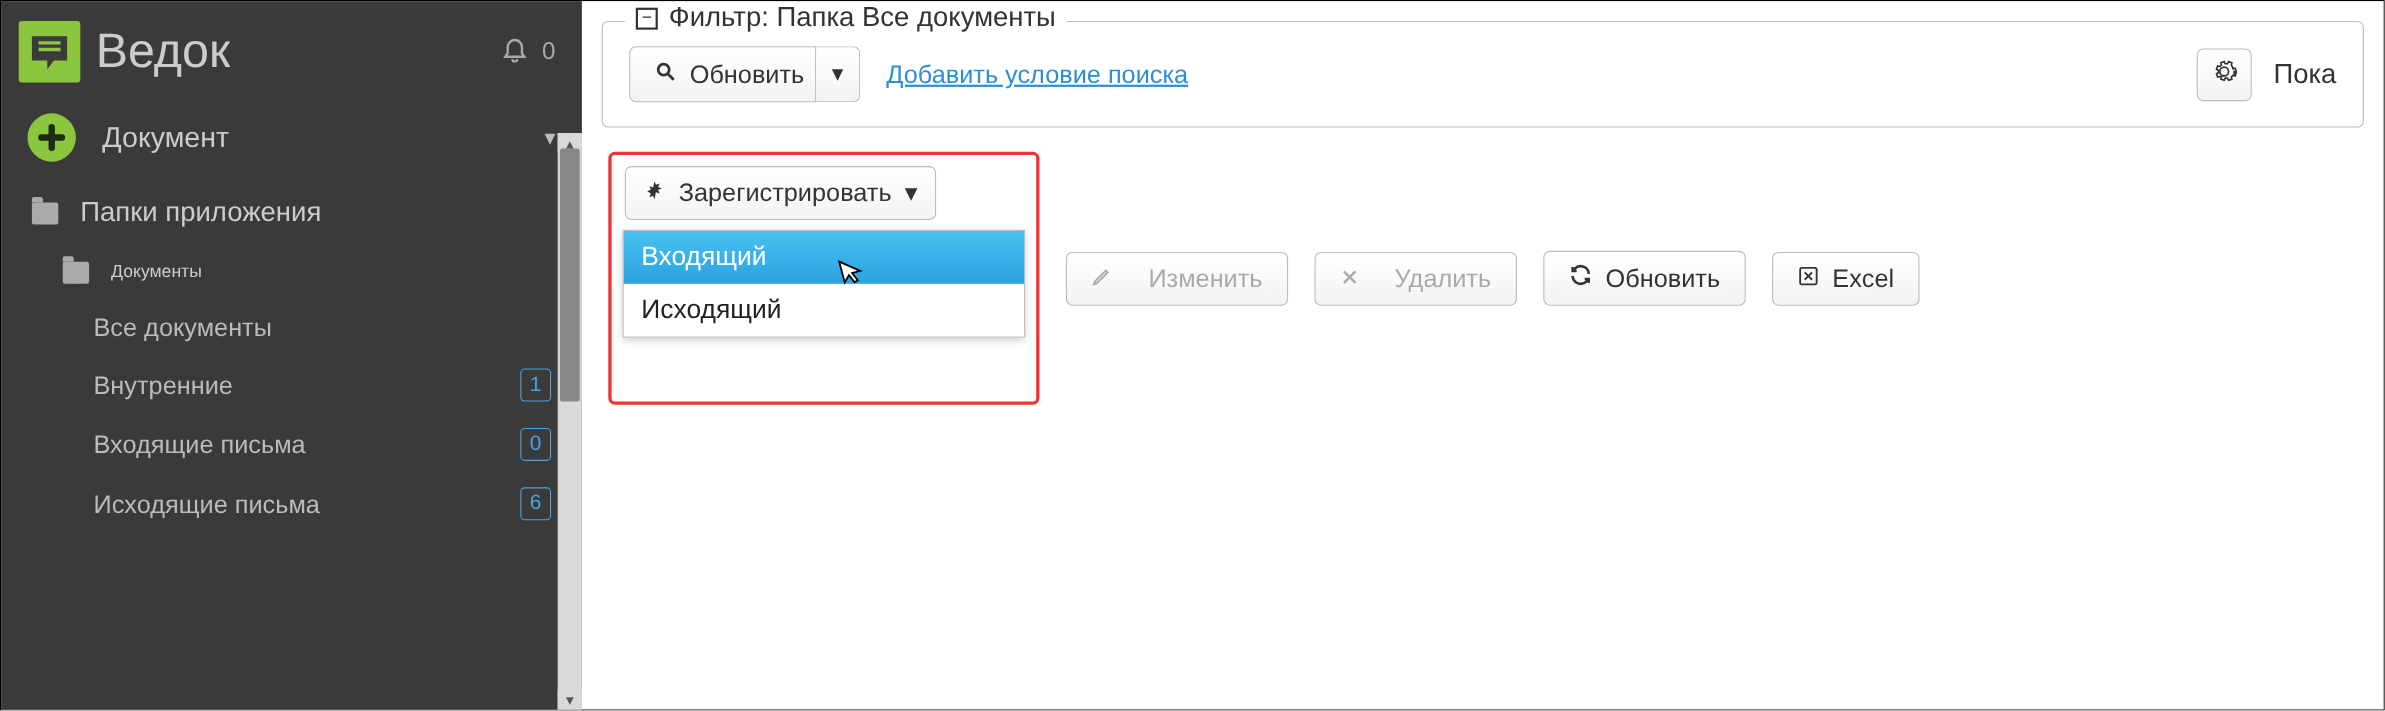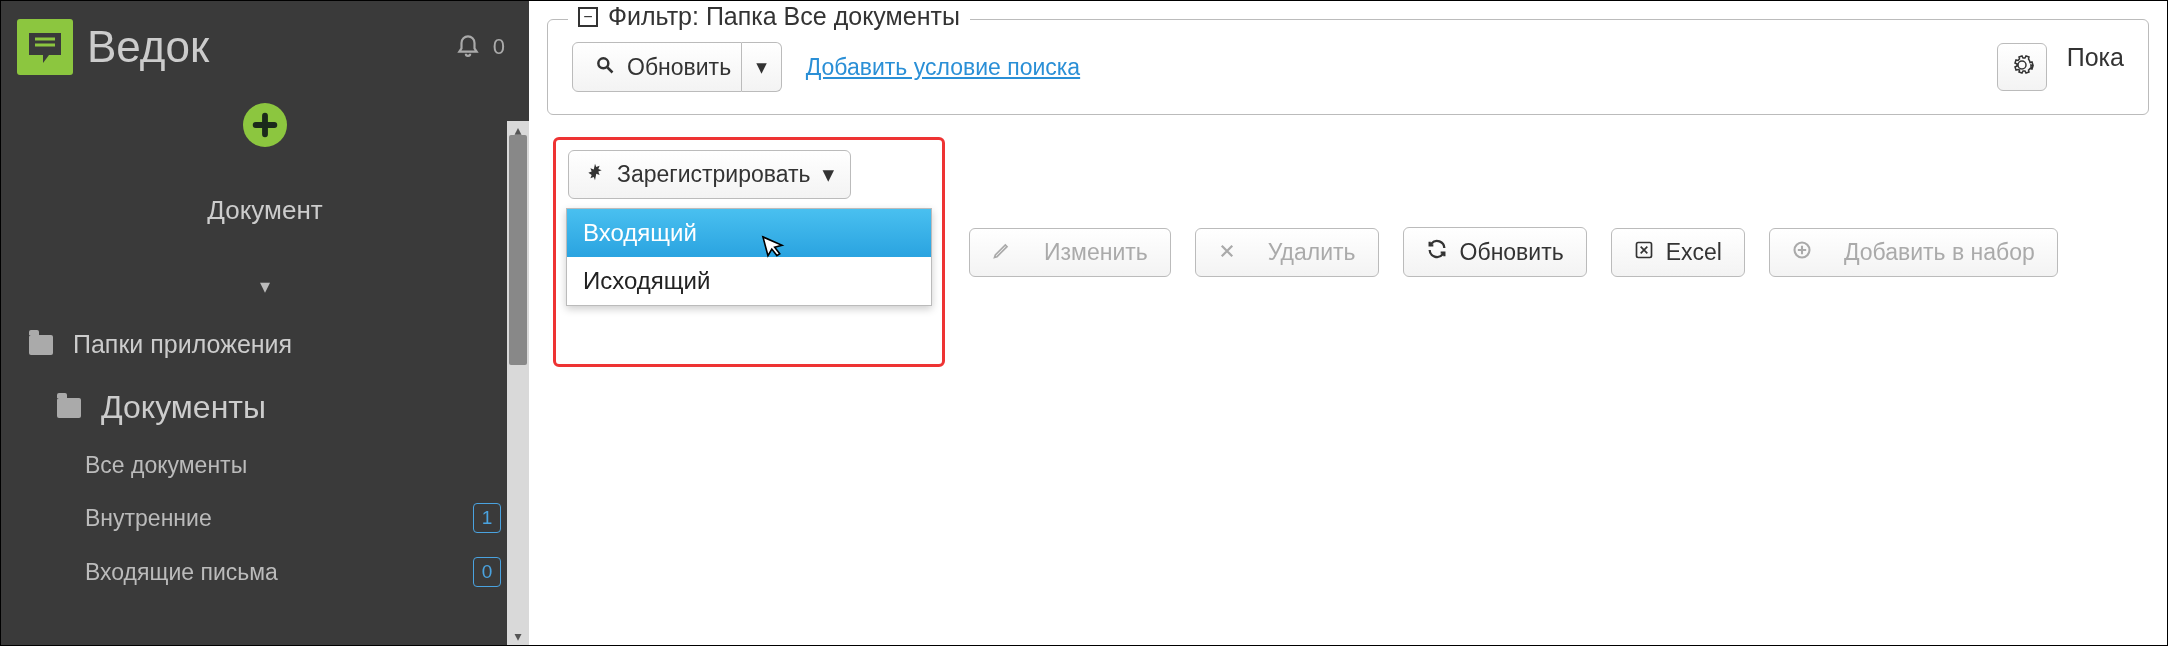--- a/index.html
+++ b/index.html
@@ -7,27 +7,27 @@
   .app { display: flex; width: 100%; height: 100%; border: 1px solid #000; }
 
   
   .sidebar { width: 528px; background: #3a3a3a; color: #ddd; display: flex; flex-direction: column; position: relative; }
   .brand { display: flex; align-items: center; gap: 14px; padding: 18px 24px 12px 16px; }
   .brand-logo { width: 56px; height: 56px; background: #8cc63f; border-radius: 3px; display: flex; align-items: center; justify-content: center; }
   .brand-logo svg { width: 40px; height: 40px; }
   .brand-name { font-size: 44px; color: #ccc; font-weight: 500; }
   .brand-bell { margin-left: auto; display: flex; align-items: center; gap: 12px; color: #aaa; font-size: 22px; }
 
-  .new-doc { display: flex; align-items: center; gap: 48px; padding: 16px 24px; flex-direction: column; }
+  .new-doc { display: flex; align-items: center; gap: 24px; padding: 16px 24px; }
   .plus-btn { width: 44px; height: 44px; border-radius: 50%; background: #8cc63f; display: flex; align-items: center; justify-content: center; color: #1b2a1b; font-size: 34px; font-weight: bold; }
   .new-doc-label { font-size: 26px; color: #ccc; flex: 1; }
   .chev { color: #bbb; font-size: 20px; }
 
   .nav-group { display: flex; align-items: center; gap: 20px; padding: 16px 28px; font-size: 25px; color: #ccc; }
-  .nav-sub   { display: flex; align-items: center; gap: 20px; padding: 14px 28px 14px 56px; font-size: 32px; color: #ccc; }
+  .nav-sub   { display: flex; align-items: center; gap: 20px; padding: 14px 28px 14px 56px; font-size: 16px; color: #ccc; }
   .nav-leaf  { display: flex; align-items: center; gap: 20px; padding: 12px 28px 12px 84px; font-size: 23px; color: #bbb; }
   .badge { margin-left: auto; min-width: 28px; height: 30px; border-radius: 4px; background: transparent; border: 1px solid #4aa3e0; color: #4aa3e0; font-size: 19px; display: flex; align-items: center; justify-content: center; padding: 0 6px; }
 
   .folder-ico { width: 24px; height: 20px; background: #aaa; border-radius: 2px; position: relative; }
   .folder-ico::before { content: ""; position: absolute; top: -5px; left: 0; width: 10px; height: 5px; background: #aaa; border-radius: 2px 2px 0 0; }
 
   .scroll-track { position: absolute; right: 0; top: 120px; bottom: 0; width: 22px; background: #d9d9d9; }
   .scroll-thumb { position: absolute; left: 2px; right: 2px; top: 14px; height: 230px; background: #888; border-radius: 2px; }
   .scroll-arrow { position: absolute; left: 0; right: 0; height: 18px; background: #d9d9d9; display:flex; align-items:center; justify-content:center; color:#555; font-size:14px;}
   .scroll-arrow.up { top: 0; }
@@ -138,20 +138,24 @@
     <div class="nav-leaf">
       <span>Все документы</span>
     </div>
     <div class="nav-leaf">
       <span>Внутренние</span>
       <span class="badge">1</span>
     </div>
     <div class="nav-leaf">
       <span>Входящие письма</span>
       <span class="badge">0</span>
+    </div>
+    <div class="nav-leaf">
+      <span>Исходящие письма</span>
+      <span class="badge">6</span>
     </div>
 
     <div class="scroll-track">
       <div class="scroll-arrow up">▴</div>
       <div class="scroll-thumb"></div>
       <div class="scroll-arrow down">▾</div>
     </div>
   </aside>
 
   <section class="main">
@@ -171,21 +175,21 @@
                 <path d="M15 15l6 6"></path>
               </svg>
           </span>
           <span>Обновить</span>
         </button>
         <span class="split-caret">▾</span>
       </div>
 
       <a class="link" href="#">Добавить условие поиска</a>
 
-      <div style="margin-left:auto; display:flex; gap:20px;padding-left:28px;">
+      <div style="margin-left:auto; display:flex; align-items:center; gap:20px;padding-left:28px;">
         <span class="gear-box">
           <span>
             <svg width="24" height="24" viewBox="0 0 24 24" fill="#333">
                 <path d="M12 8a4 4 0 100 8 4 4 0 000-8zm9 4l2 1-1 3-2-.5a8 8 0 01-1.5 1.5l.5 2-3 1-1-2a8 8 0 01-2 0l-1 2-3-1 .5-2A8 8 0 018 16.5L6 17l-1-3 2-1a8 8 0 010-2l-2-1 1-3 2 .5A8 8 0 019.5 6L9 4l3-1 1 2a8 8 0 012 0l1-2 3 1-.5 2A8 8 0 0120 9.5l2-.5 1 3-2 1a8 8 0 010 2z" fill="none" stroke="#333" stroke-width="1.5"></path>
               </svg>
           </span>
         </span>
         <span class="show-label">Пока</span>
       </div>
     </div>
@@ -244,29 +248,20 @@
       <button class="btn">
         <span class="ico">
           <svg width="20" height="20" viewBox="0 0 24 24" fill="none" stroke="#333" stroke-width="2">
               <rect x="3" y="3" width="18" height="18" rx="2"></rect>
               <path d="M8 8l8 8M16 8l-8 8"></path>
             </svg>
         </span>
         <span>Excel</span>
       </button>
 
-      <button class="btn disabled">
-        <span class="ico">
-          <svg width="20" height="20" viewBox="0 0 24 24" fill="none" stroke="#aaa" stroke-width="2.5">
-              <circle cx="12" cy="12" r="9"></circle>
-              <path d="M12 7v10M7 12h10"></path>
-            </svg>
-        </span>
-        <span>Добавить в набор</span>
-      </button>
     </div>
 
     <div class="table-wrap" style="margin-top:-164px; position:relative; z-index:-1;">
       <table>
         <colgroup>
           <col class="col-flag">
             <col class="col-rownum">
             <col class="col-date">
           <col class="col-outnum">
             <col class="col-outdate">

